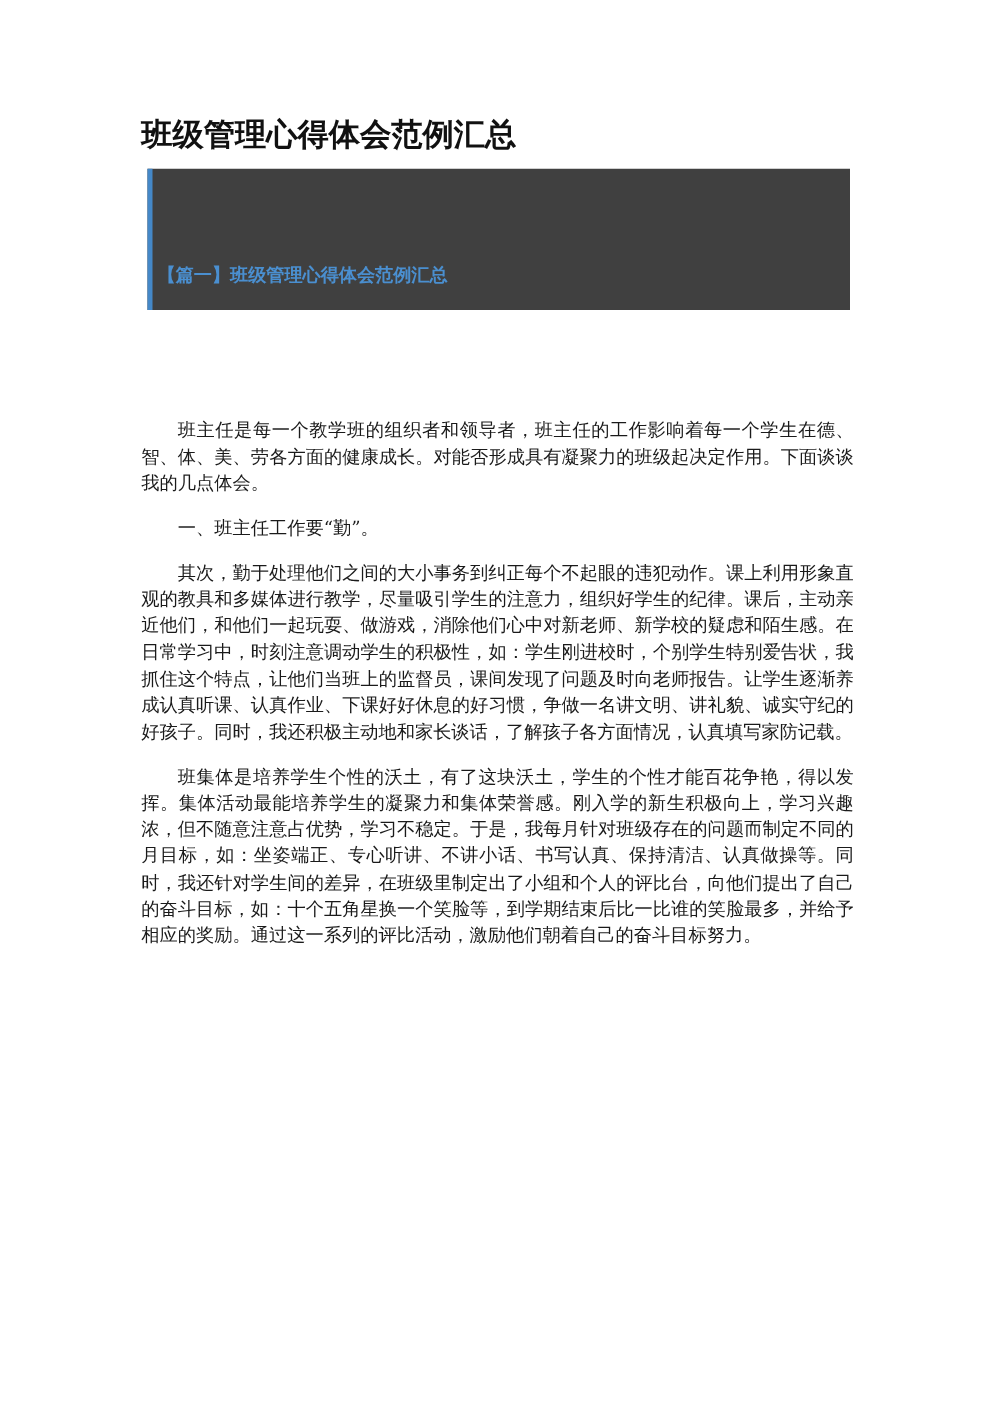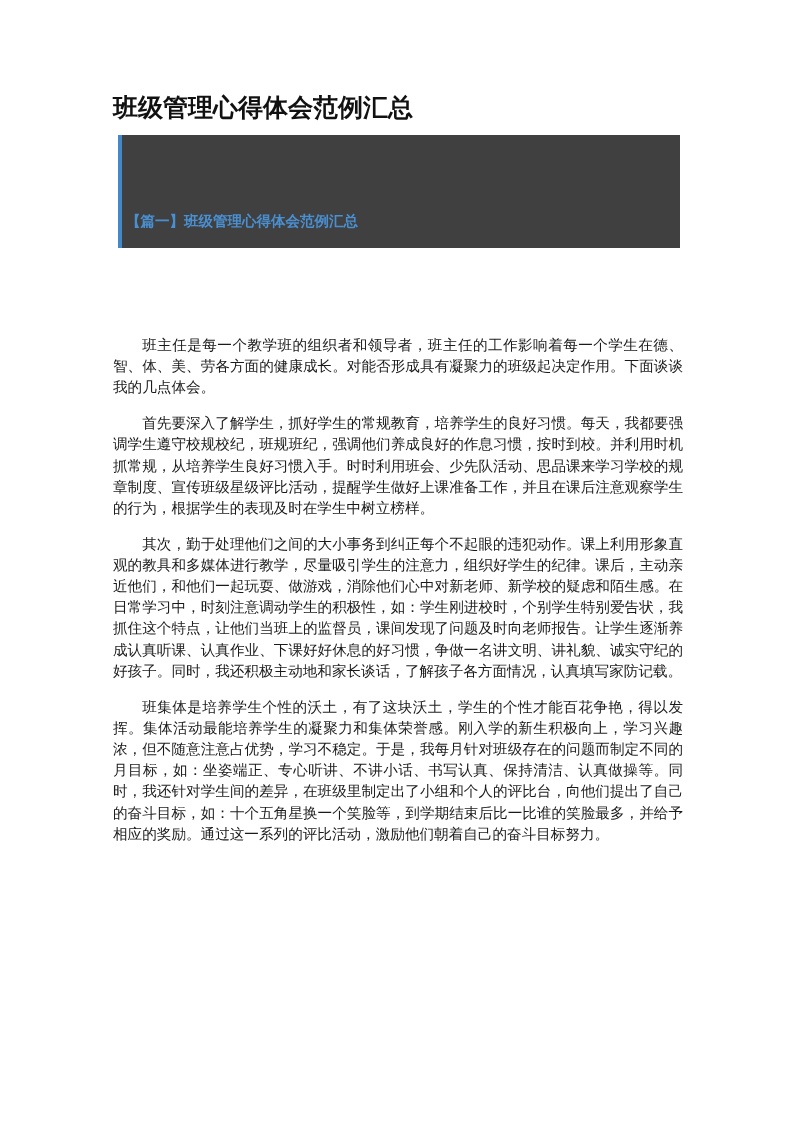--- a/index.html
+++ b/index.html
@@ -61,16 +61,16 @@
 <body>
 
 <h1 class="page-title">班级管理心得体会范例汇总</h1>
 
 <div class="callout">
   <div class="callout-title">【篇一】班级管理心得体会范例汇总</div>
 </div>
 
 <div class="body-text">
   <p class="para">班主任是每一个教学班的组织者和领导者，班主任的工作影响着每一个学生在德、智、体、美、劳各方面的健康成长。对能否形成具有凝聚力的班级起决定作用。下面谈谈我的几点体会。</p>
-  <p class="para">首先要深入了解学生，抓好学生的常规教育，培养学生的良好习惯。每天，我都要强调学生遵守校规校纪，班规班纪，强调他们养成良好的作息习惯，按时到校。并利用时机抓常规，从培养学生良好习惯入手。时时利用班会、少先队活动、思品课来学习学校的规章制度、宣传班级星级评比活动，提醒学生做好上课准备工作，并且在课后注意观察学生的行为，根据学生的表现及时在学生中树立榜样。</p>
+  <p class="para heading">一、班主任工作要“勤”。</p>
   <p class="para">其次，勤于处理他们之间的大小事务到纠正每个不起眼的违犯动作。课上利用形象直观的教具和多媒体进行教学，尽量吸引学生的注意力，组织好学生的纪律。课后，主动亲近他们，和他们一起玩耍、做游戏，消除他们心中对新老师、新学校的疑虑和陌生感。在日常学习中，时刻注意调动学生的积极性，如：学生刚进校时，个别学生特别爱告状，我抓住这个特点，让他们当班上的监督员，课间发现了问题及时向老师报告。让学生逐渐养成认真听课、认真作业、下课好好休息的好习惯，争做一名讲文明、讲礼貌、诚实守纪的好孩子。同时，我还积极主动地和家长谈话，了解孩子各方面情况，认真填写家防记载。</p>
   <p class="para">班集体是培养学生个性的沃土，有了这块沃土，学生的个性才能百花争艳，得以发挥。集体活动最能培养学生的凝聚力和集体荣誉感。刚入学的新生积极向上，学习兴趣浓，但不随意注意占优势，学习不稳定。于是，我每月针对班级存在的问题而制定不同的月目标，如：坐姿端正、专心听讲、不讲小话、书写认真、保持清洁、认真做操等。同时，我还针对学生间的差异，在班级里制定出了小组和个人的评比台，向他们提出了自己的奋斗目标，如：十个五角星换一个笑脸等，到学期结束后比一比谁的笑脸最多，并给予相应的奖励。通过这一系列的评比活动，激励他们朝着自己的奋斗目标努力。</p>
 </div>
 
 </body></html>

